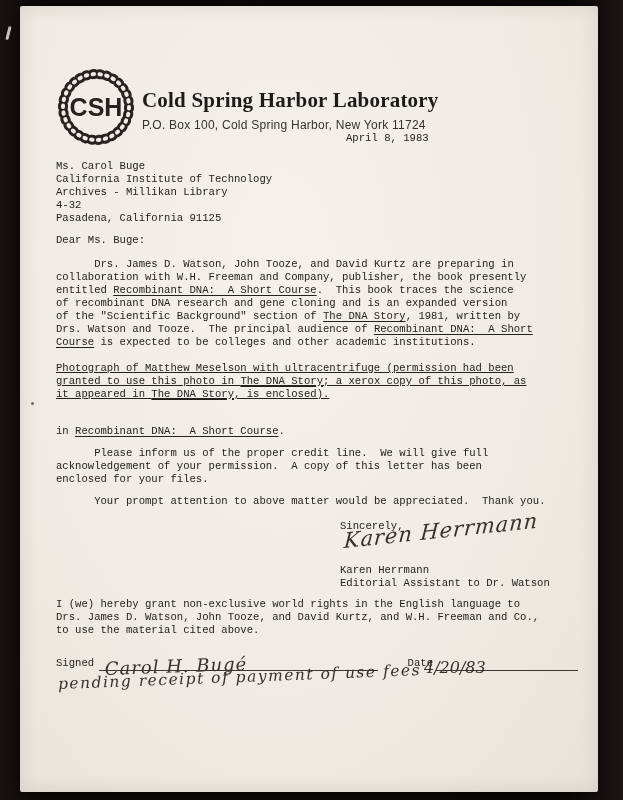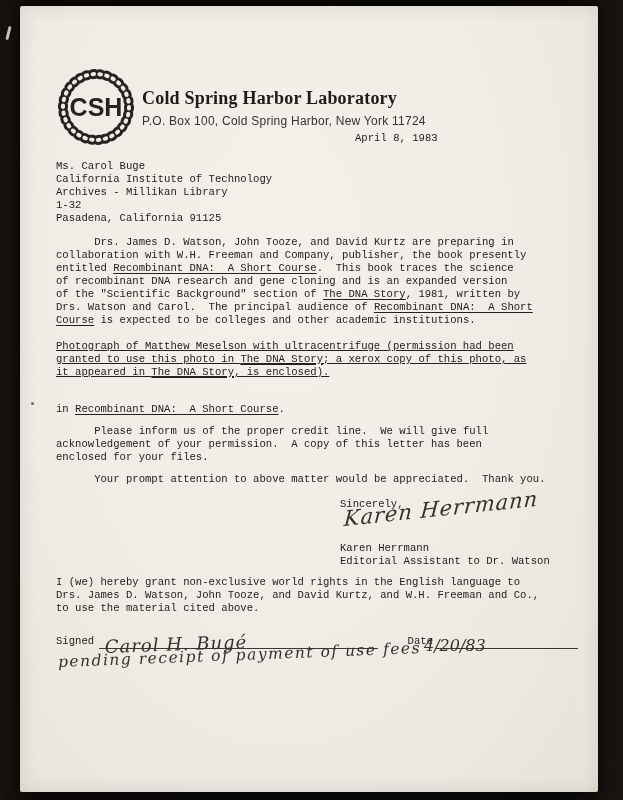--- a/index.html
+++ b/index.html
@@ -17,28 +17,28 @@
     background:#efece5;
     background-image:radial-gradient(ellipse at 45% 32%, #f4f1eb 0%, #efece5 55%, #e6e3da 100%);
     box-shadow:0 0 16px rgba(0,0,0,0.65), inset 0 0 18px rgba(60,50,40,0.12);
     border-radius:2px;
   }
   .margin-dot { position:absolute; left:11px; top:396px; width:3px; height:3px; background:#6d6a62; border-radius:50%; }
 
   .logo { position:absolute; left:33px; top:58px; }
   .org-block { position:absolute; left:122px; top:82px; }
   .org-name {
-    font-family:"Liberation Serif", serif; font-size:18px; font-weight:600;
+    font-family:"Liberation Serif", serif; font-size:21px; font-weight:600;
     color:#1e1c19; letter-spacing:0.2px;
   }
   .org-addr {
     margin-top:5px; font-family:"Liberation Sans", sans-serif;
     font-size:12px; color:#35332f; letter-spacing:0.25px;
   }
-  .date-line { position:absolute; left:335px; top:126px; font-size:10.6px; color:#24221f; }
+  .date-line { position:absolute; left:326px; top:126px; font-size:10.6px; color:#24221f; }
 
   .letterbody {
     position:absolute; left:36px; top:154px; width:522px;
     font-size:10.6px; line-height:13px; color:#24221f;
   }
   .pre { white-space:pre-wrap; }
   .para { margin:0; }
   .u { text-decoration:underline; text-underline-offset:2px; }
   .salutation { margin-top:9px; }
   .p1 { margin-top:11px; }
@@ -97,30 +97,31 @@
     <div class="org-addr">P.O. Box 100, Cold Spring Harbor, New York 11724</div>
   </div>
 
   <div class="date-line">April 8, 1983</div>
 
   <div class="letterbody">
 
     <div class="pre">Ms. Carol Buge
 California Institute of Technology
 Archives - Millikan Library
-1-32
+4-32
 Pasadena, California 91125</div>
 
+    <div class="salutation">Dear Ms. Buge:</div>
 
     <p class="para pre p1"><span>      Drs. James D. Watson, John Tooze, and David Kurtz are preparing in
 collaboration with W.H. Freeman and Company, publisher, the book presently
 entitled </span><span class="u">Recombinant DNA:  A Short Course</span><span>.  This book traces the science
 of recombinant DNA research and gene cloning and is an expanded version
 of the "Scientific Background" section of </span><span class="u">The DNA Story</span><span>, 1981, written by
-Drs. Watson and Carol.  The principal audience of </span><span class="u">Recombinant DNA:  A Short
+Drs. Watson and Tooze.  The principal audience of </span><span class="u">Recombinant DNA:  A Short
 Course</span><span> is expected to be colleges and other academic institutions.</span></p>
 
 
     <p class="para pre p3"><span>Photograph of Matthew Meselson with ultracentrifuge (permission had been
 granted to use this photo in </span><span class="u">The DNA Story</span><span>; a xerox copy of this photo, as
 it appeared in </span><span class="u">The DNA Story</span><span>, is enclosed).</span></p>
 
     <p class="para pre p4"><span>in </span><span class="u">Recombinant DNA:  A Short Course</span><span>.</span></p>
 
     <p class="para pre p5">      Please inform us of the proper credit line.  We will give full

